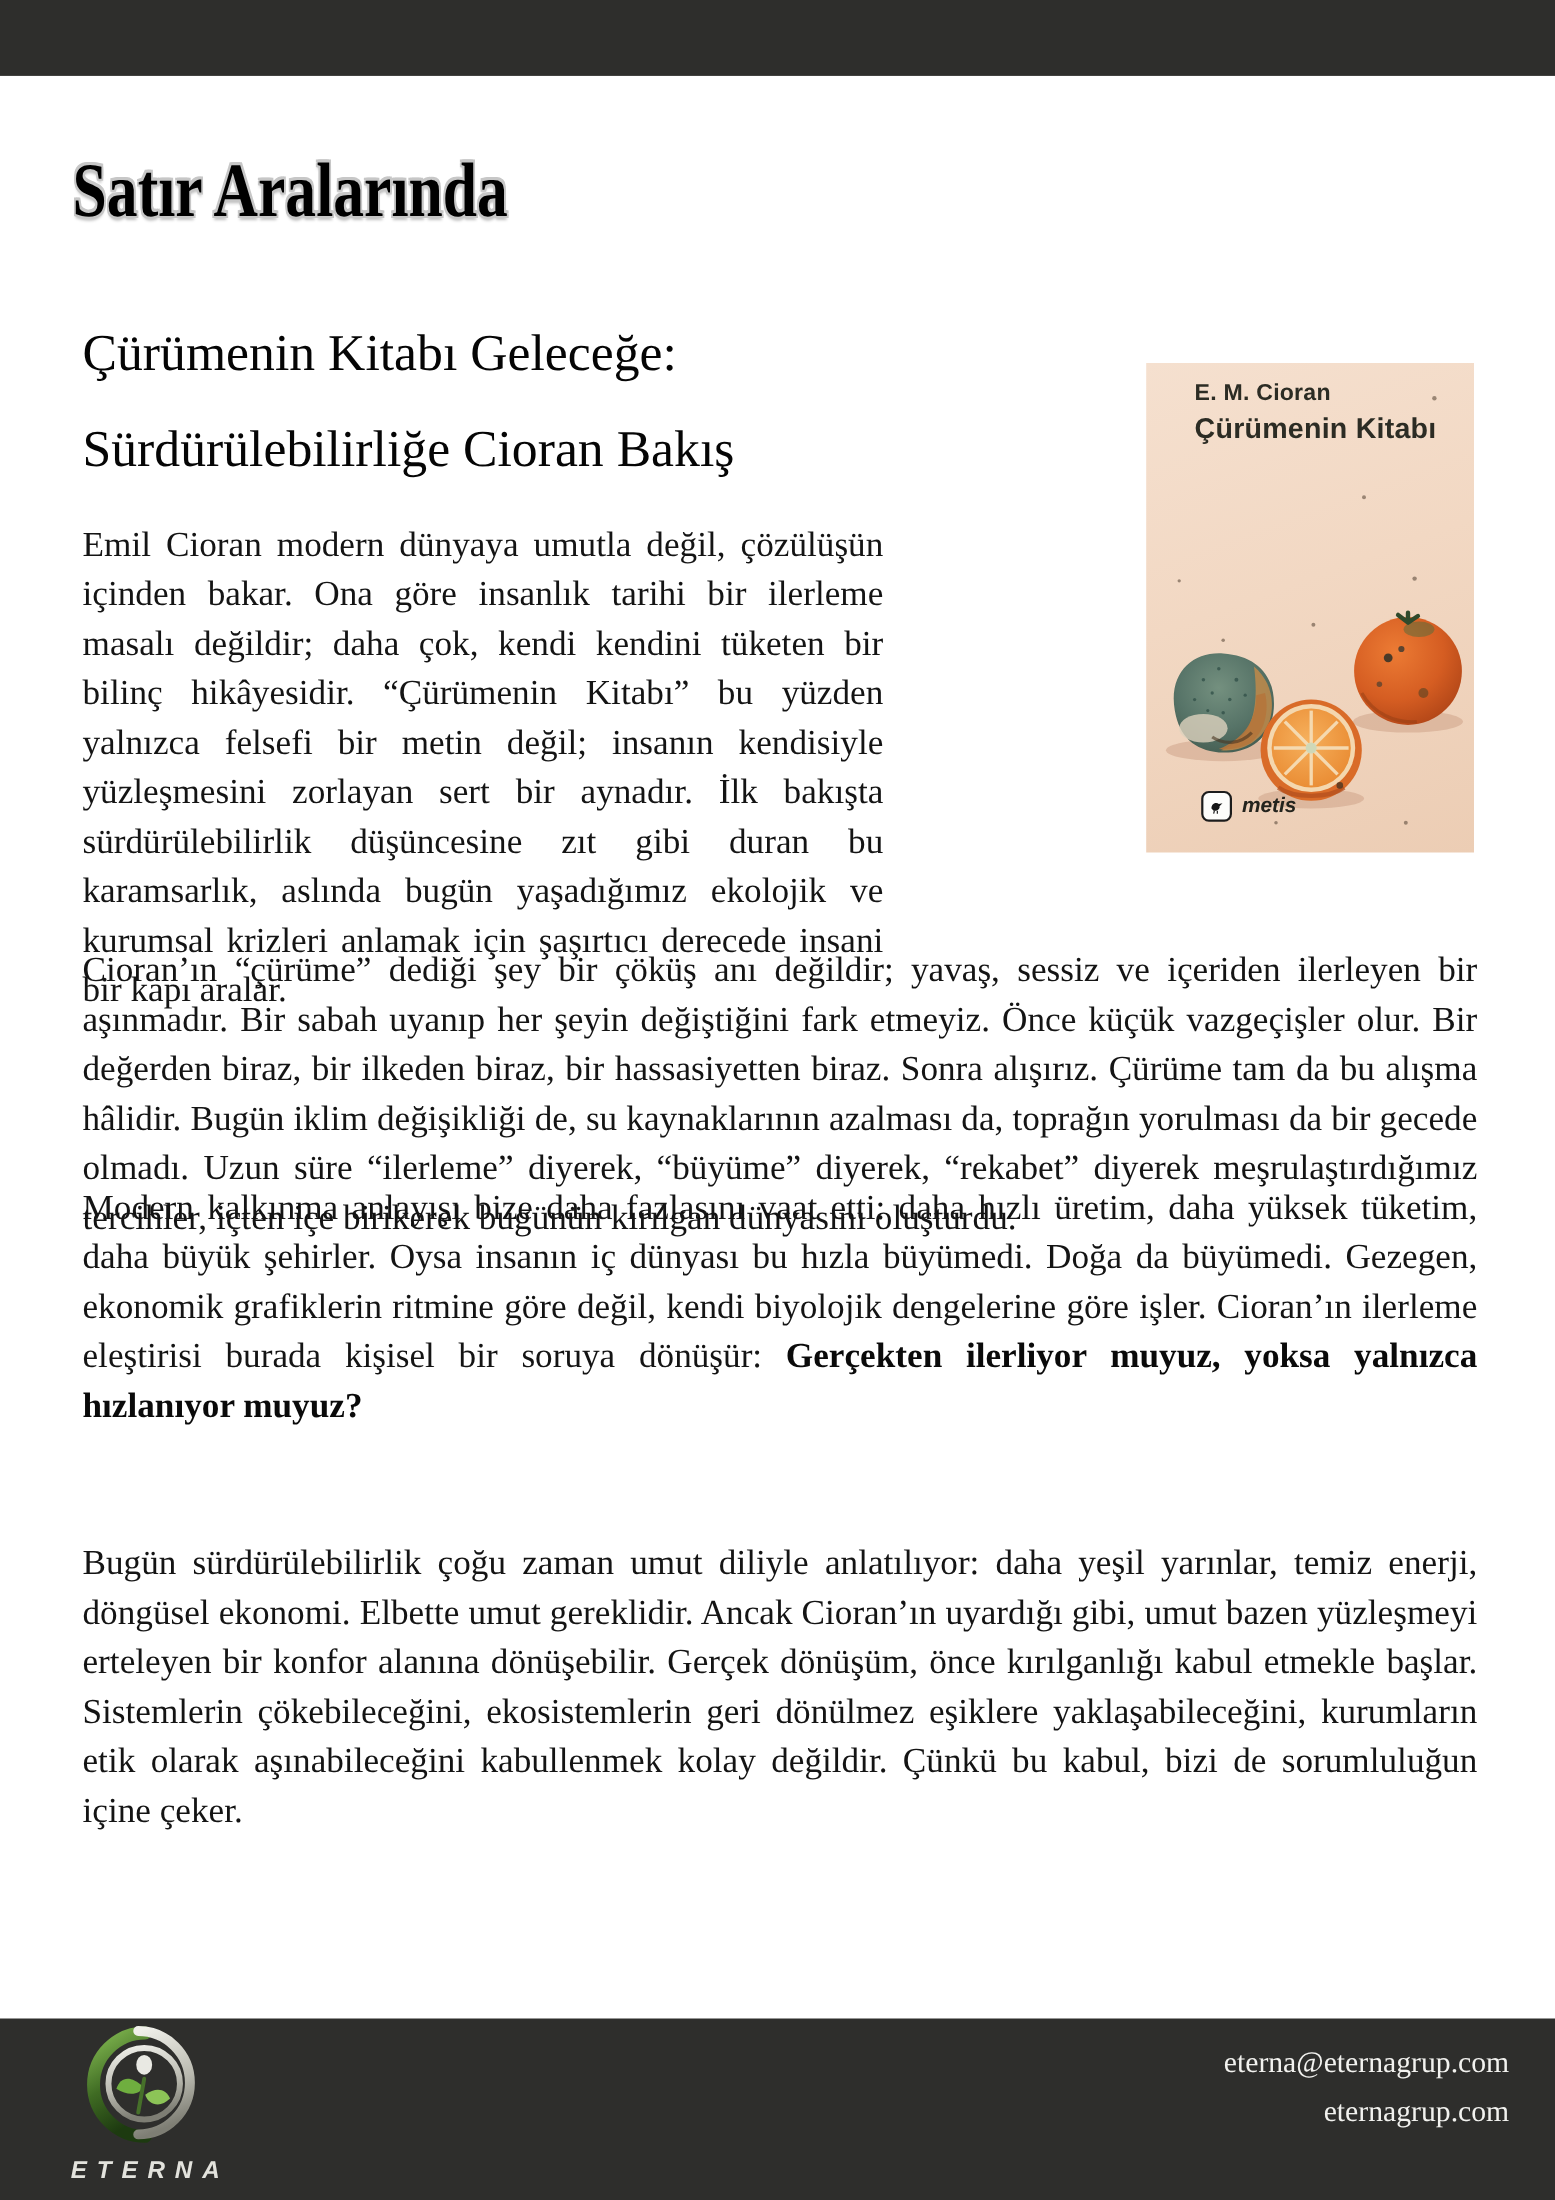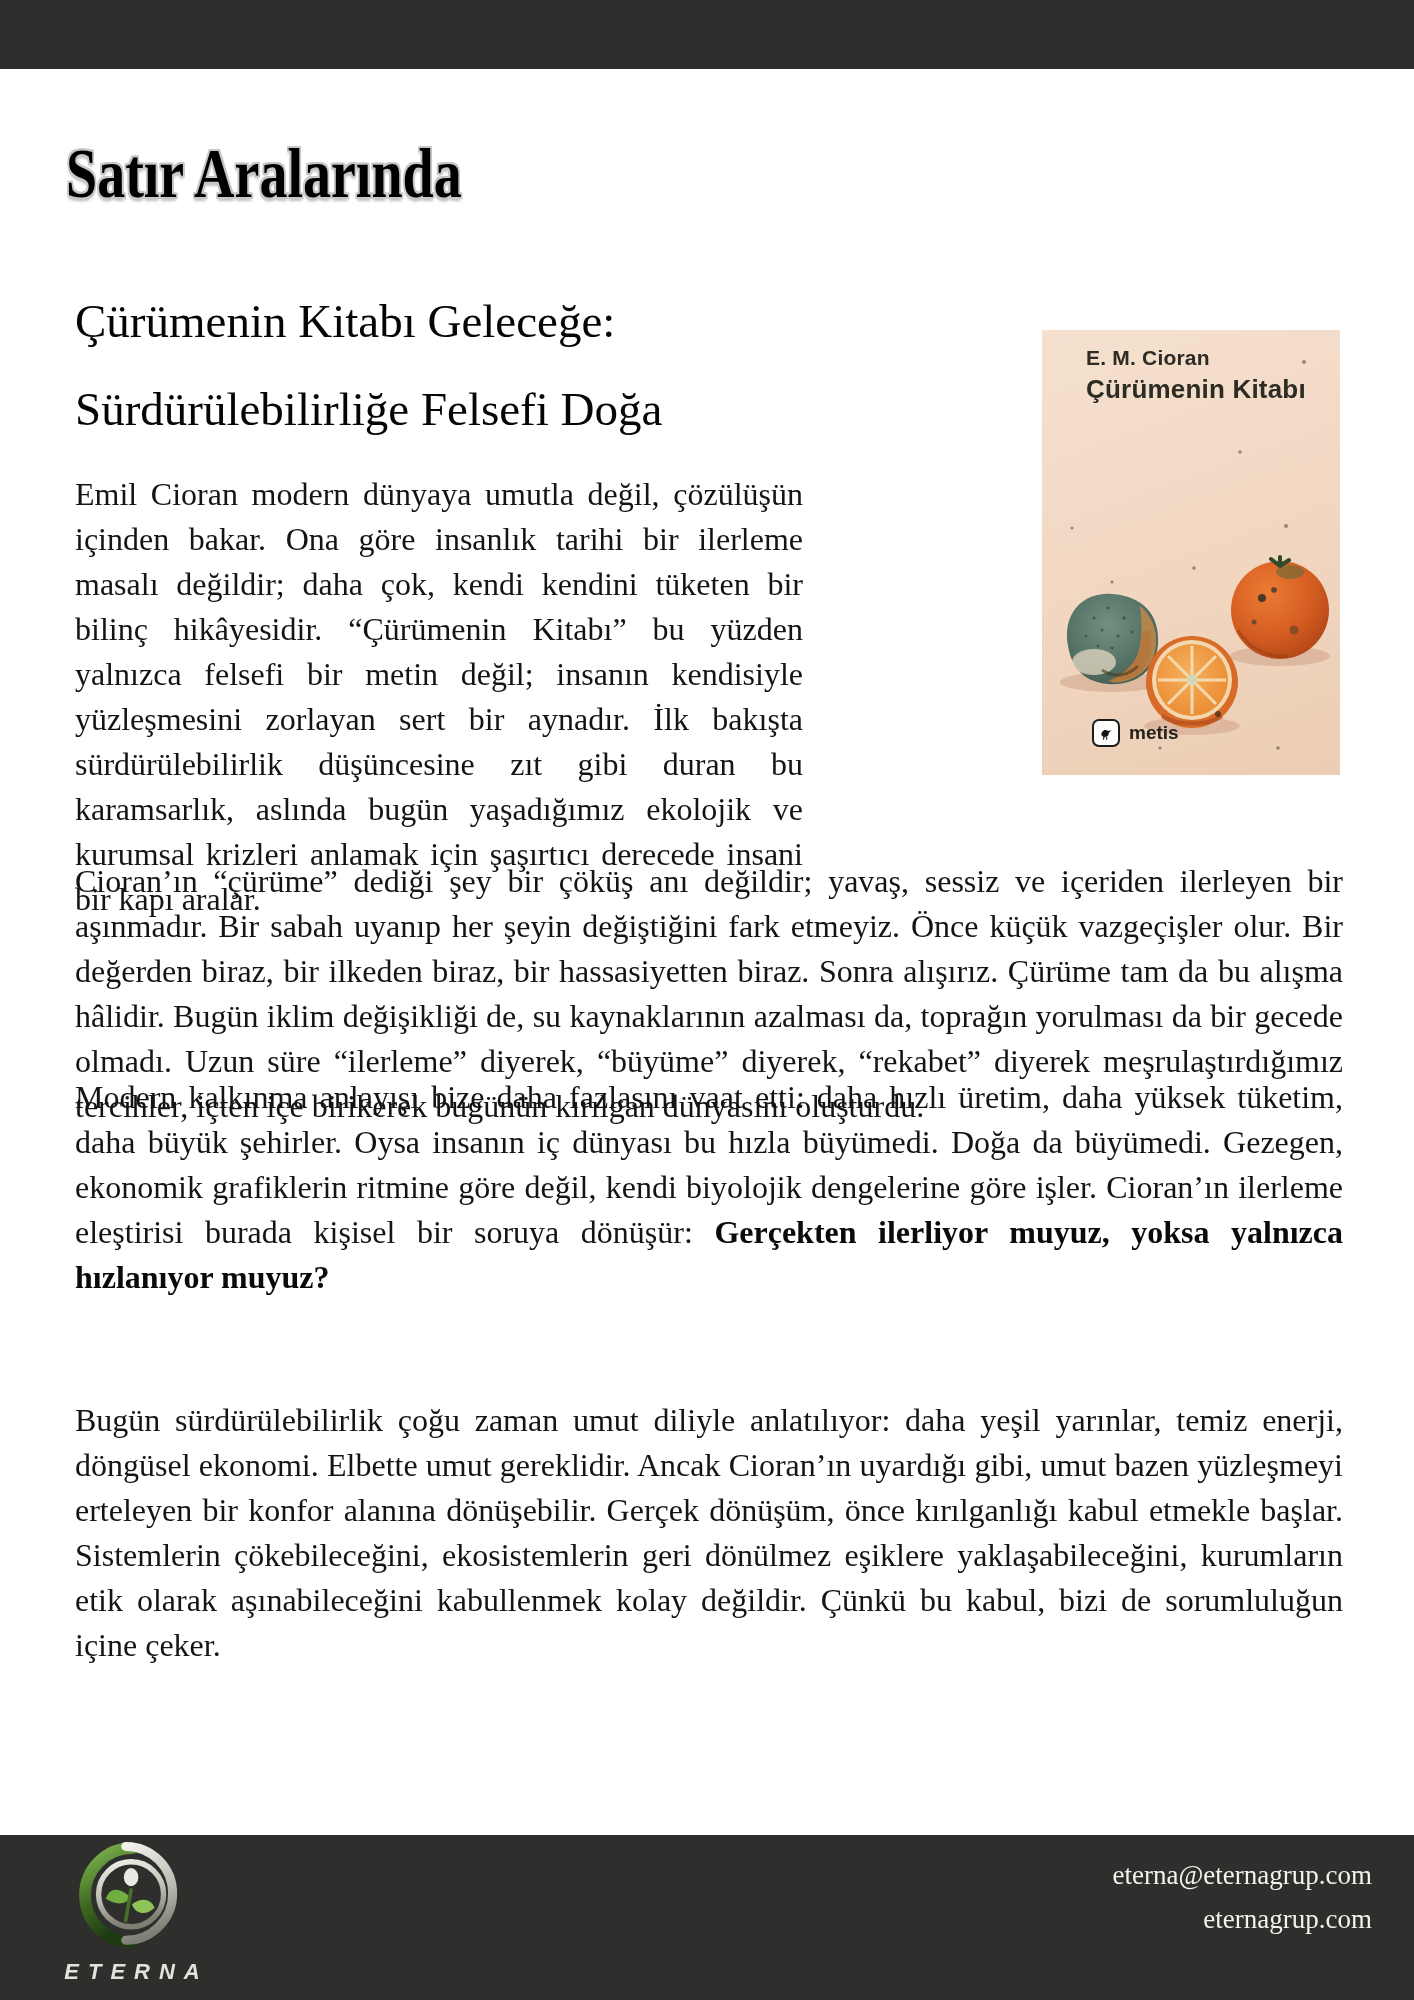--- a/index.html
+++ b/index.html
@@ -58,21 +58,21 @@
   .cover .author{font-size:21px;font-weight:600;letter-spacing:.2px;}
   .cover .booktitle{font-size:26px;font-weight:700;margin-top:4px;letter-spacing:.2px;}
   .metis{
     position:absolute;left:50px;bottom:28px;display:flex;align-items:center;gap:9px;
     font-family:"Liberation Sans", sans-serif;
   }
   .metis .badge{
     width:24px;height:24px;background:#fdfdfb;border:2px solid #1c1c1c;border-radius:7px;
     display:flex;align-items:center;justify-content:center;
   }
-  .metis .name{font-size:19px;font-weight:700;color:#23231d;}
+  .metis .name{font-size:19px;font-weight:700;color:#23231d;font-style:italic;}
 
   
   .footer{
     position:absolute;left:0;bottom:0;width:100%;height:165px;
     background:#2e2e2c;color:#efefec;
   }
   .footer .logo{
     position:absolute;left:52px;top:6px;width:160px;text-align:center;
   }
   .footer .brand{
@@ -90,21 +90,21 @@
 <body>
 
 <div class="page">
 
   <div class="topbar"></div>
 
   <h1 class="masthead"><span class="squeeze">Satır Aralarında</span></h1>
 
   <h2 class="article-title">
     <span>Çürümenin Kitabı Geleceğe:</span><br>
-    <span>Sürdürülebilirliğe Felsefi Doğa</span>
+    <span>Sürdürülebilirliğe Cioran Bakış</span>
   </h2>
 
   <p class="p p1">Emil Cioran modern dünyaya umutla değil, çözülüşün içinden bakar. Ona göre insanlık tarihi bir ilerleme masalı değildir; daha çok, kendi kendini tüketen bir bilinç hikâyesidir. “Çürümenin Kitabı” bu yüzden yalnızca felsefi bir metin değil; insanın kendisiyle yüzleşmesini zorlayan sert bir aynadır. İlk bakışta sürdürülebilirlik düşüncesine zıt gibi duran bu karamsarlık, aslında bugün yaşadığımız ekolojik ve kurumsal krizleri anlamak için şaşırtıcı derecede insani bir kapı aralar.</p>
   <p class="p p2">Cioran’ın “çürüme” dediği şey bir çöküş anı değildir; yavaş, sessiz ve içeriden ilerleyen bir aşınmadır. Bir sabah uyanıp her şeyin değiştiğini fark etmeyiz. Önce küçük vazgeçişler olur. Bir değerden biraz, bir ilkeden biraz, bir hassasiyetten biraz. Sonra alışırız. Çürüme tam da bu alışma hâlidir. Bugün iklim değişikliği de, su kaynaklarının azalması da, toprağın yorulması da bir gecede olmadı. Uzun süre “ilerleme” diyerek, “büyüme” diyerek, “rekabet” diyerek meşrulaştırdığımız tercihler, içten içe birikerek bugünün kırılgan dünyasını oluşturdu.</p>
   <p class="p p3"><span>Modern kalkınma anlayışı bize daha fazlasını vaat etti: daha hızlı üretim, daha yüksek tüketim, daha büyük şehirler. Oysa insanın iç dünyası bu hızla büyümedi. Doğa da büyümedi. Gezegen, ekonomik grafiklerin ritmine göre değil, kendi biyolojik dengelerine göre işler. Cioran’ın ilerleme eleştirisi burada kişisel bir soruya dönüşür: </span><strong>Gerçekten ilerliyor muyuz, yoksa yalnızca hızlanıyor muyuz?</strong></p>
   <p class="p p4">Bugün sürdürülebilirlik çoğu zaman umut diliyle anlatılıyor: daha yeşil yarınlar, temiz enerji, döngüsel ekonomi. Elbette umut gereklidir. Ancak Cioran’ın uyardığı gibi, umut bazen yüzleşmeyi erteleyen bir konfor alanına dönüşebilir. Gerçek dönüşüm, önce kırılganlığı kabul etmekle başlar. Sistemlerin çökebileceğini, ekosistemlerin geri dönülmez eşiklere yaklaşabileceğini, kurumların etik olarak aşınabileceğini kabullenmek kolay değildir. Çünkü bu kabul, bizi de sorumluluğun içine çeker.</p>
 
   <div class="cover">
     <svg class="art" width="298" height="445" viewBox="0 0 298 445">
       <defs>

